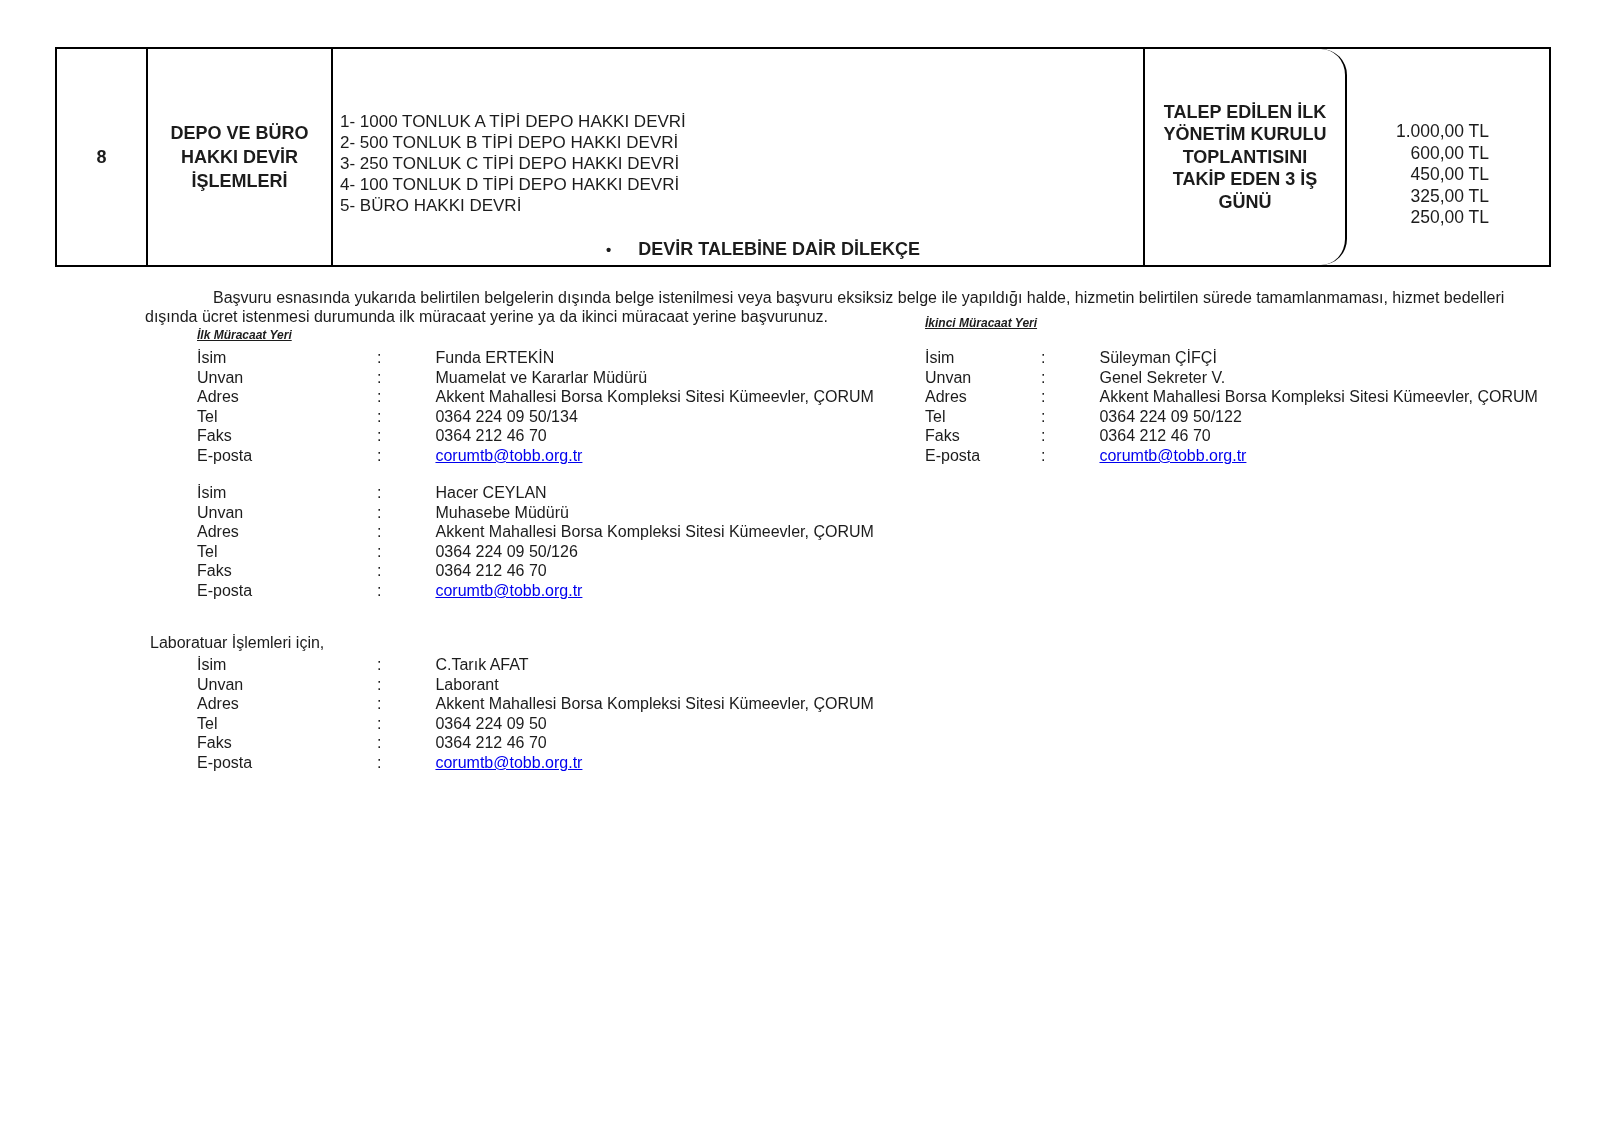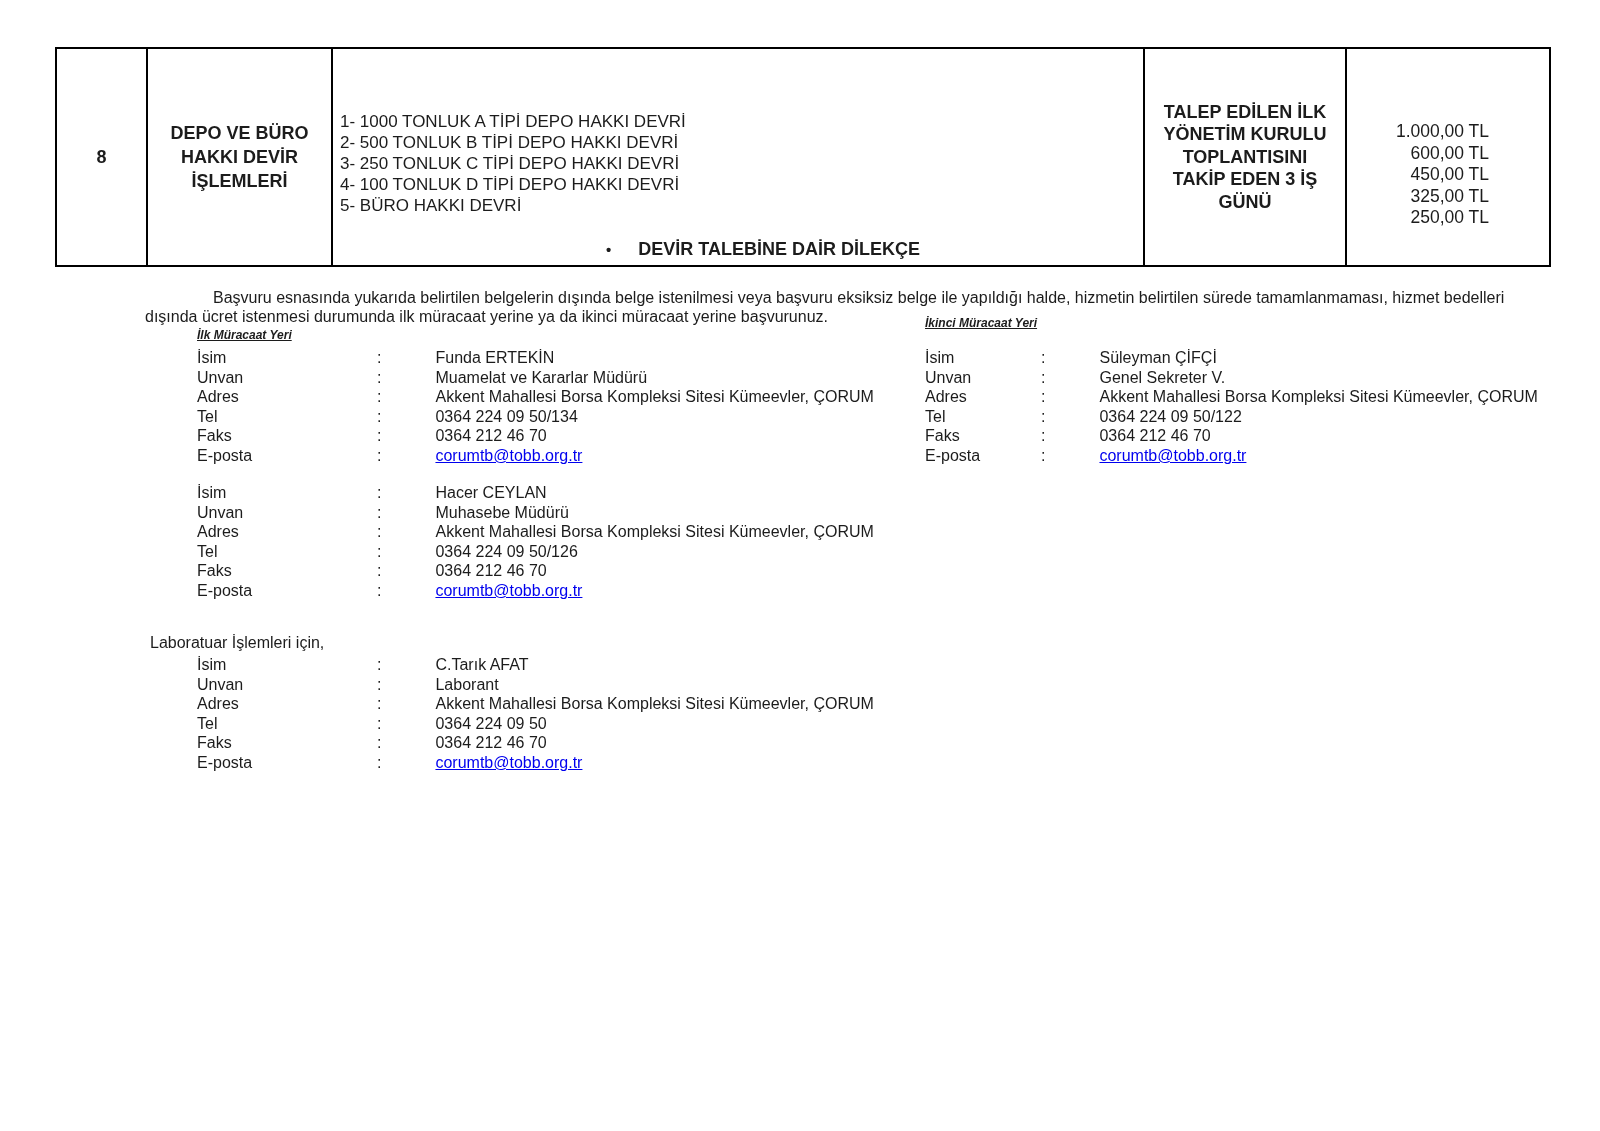--- a/index.html
+++ b/index.html
@@ -35,21 +35,21 @@
     display:flex;flex-direction:column;
   }
   .doc-line{white-space:nowrap;}
   .bullet-row{
     margin-top:23px;margin-left:266px;font-weight:bold;font-size:18px;
     display:flex;align-items:center;
   }
   .bullet-glyph{font-size:15px;margin-right:27px;}
   .cell-time{
     width:202px;display:flex;flex-direction:column;align-items:center;justify-content:center;
-    font-weight:bold;font-size:18px;line-height:22.5px;text-align:center;
+    font-weight:bold;font-size:18px;line-height:22.5px;text-align:center;border-radius:26px;
   }
   .cell-fees{
     width:188px;padding:72px 46px 0 0;font-size:17.5px;line-height:21.5px;
     text-align:right;
   }
   
   .note-paragraph{
     position:absolute;left:145px;top:288px;width:1360px;
     font-size:16px;line-height:19px;text-indent:68px;
   }

